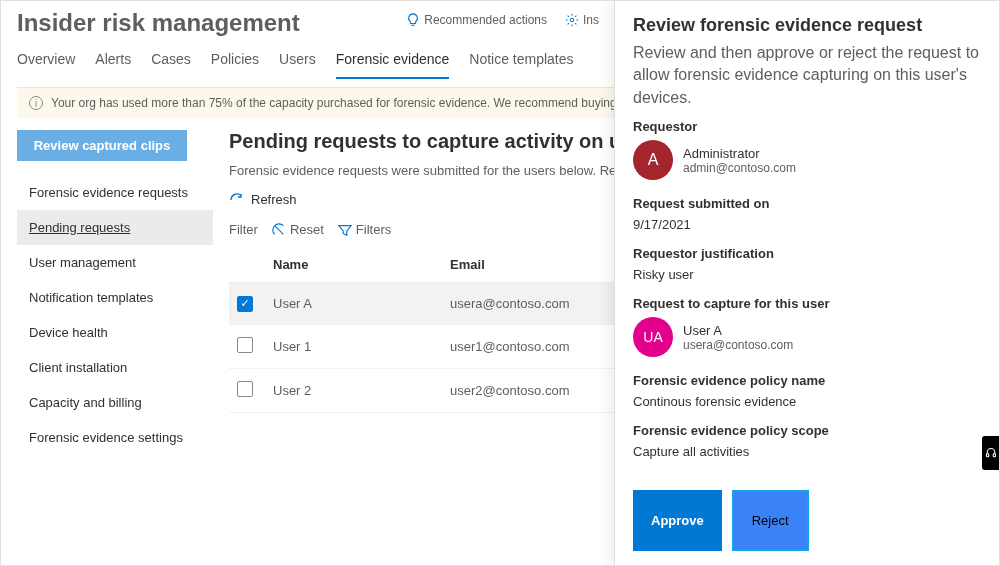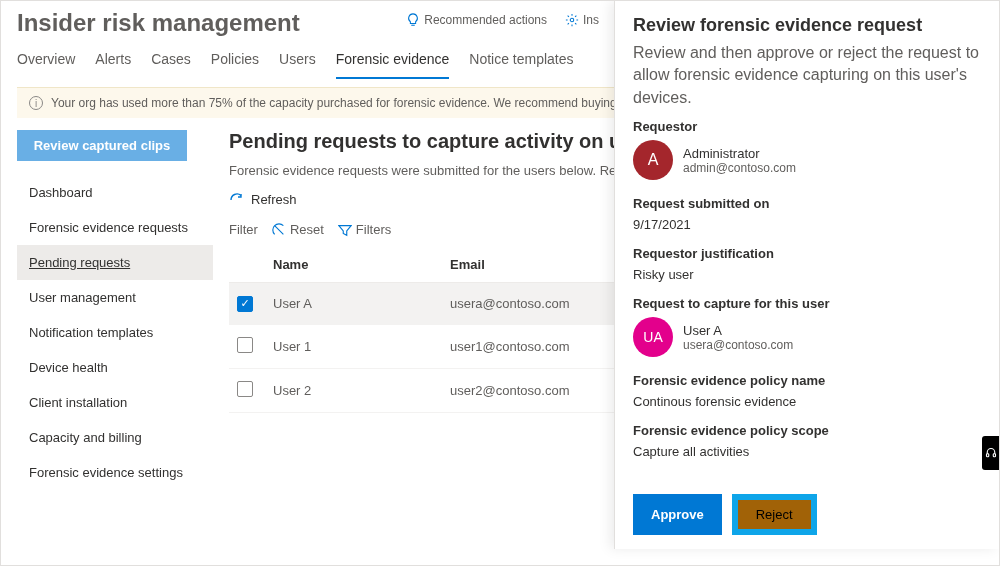--- a/index.html
+++ b/index.html
@@ -27,34 +27,34 @@
     .filters { display: flex; align-items: center; gap: 14px; font-size: 13px; color: #605e5c; margin-bottom: 10px; }
     .filters .reset { display: flex; align-items: center; gap: 4px; }
     .pill { background: #f3f2f1; padding: 8px 12px; font-size: 13px; display: inline-flex; align-items: center; gap: 6px; margin-bottom: 10px; }
     table { width: 100%; border-collapse: collapse; font-size: 13px; }
     th { text-align: left; font-weight: 600; padding: 10px 8px; color: #323130; border-bottom: 1px solid #edebe9; }
     td { padding: 12px 8px; border-bottom: 1px solid #f3f2f1; color: #605e5c; }
     tr.selected td { background: #f3f2f1; }
     .cb { width: 16px; height: 16px; border: 1px solid #8a8886; border-radius: 2px; display: inline-flex; align-items: center; justify-content: center; background: #fff; }
     .cb.checked { background: #0078d4; border-color: #0078d4; color: #fff; font-size: 11px; }
 
-    .panel { position: absolute; right: 0; top: 0; bottom: 16px; width: 385px; background: #fff; border-left: 1px solid #e1dfdd; padding: 14px 18px; display: flex; flex-direction: column; box-shadow: -4px 0 12px rgba(0,0,0,0.08); }
+    .panel { position: absolute; right: 0; top: 0; bottom: 0; width: 385px; background: #fff; border-left: 1px solid #e1dfdd; padding: 14px 18px; display: flex; flex-direction: column; box-shadow: -4px 0 12px rgba(0,0,0,0.08); }
     .panel h3 { font-size: 18px; font-weight: 600; margin-bottom: 6px; }
     .panel .desc { font-size: 16px; color: #605e5c; margin-bottom: 0; line-height: 1.4; }
     .sec-label { font-size: 13px; font-weight: 600; margin-bottom: 6px; color: #323130; margin-top: 10px; }
     .persona { display: flex; align-items: center; gap: 10px; margin-bottom: 6px; }
     .coin { width: 40px; height: 40px; border-radius: 50%; color: #fff; display: flex; align-items: center; justify-content: center; font-weight: 400; font-size: 16px; }
     .coin.maroon { background: #a4262c; }
     .coin.magenta { background: #e3008c; font-size: 14px; }
     .pname { font-size: 13px; color: #323130; }
     .pmail { font-size: 12px; color: #605e5c; }
     .plain { font-size: 13px; color: #323130; margin-bottom: 4px; }
     .panel-footer { margin-top: auto; display: flex; gap: 10px; padding-top: 14px; }
-    .btn-primary { background: #0078d4; color: #fff; border: none; padding: 3px 18px; font-size: 13px; cursor: pointer; font-weight: 600; }
-    .btn-secondary { background: #a16207; border: 6px solid #0ea5e9; padding: 7px 18px; font-size: 13px; cursor: pointer; }
+    .btn-primary { background: #0078d4; color: #fff; border: none; padding: 23px 18px; font-size: 13px; cursor: pointer; font-weight: 600; }
+    .btn-secondary { background: #3b82f6; border: 2px solid #0ea5e9; padding: 7px 18px; font-size: 13px; cursor: pointer; }
 
     .side-tab { position: absolute; right: -1px; top: 435px; width: 18px; height: 34px; background: #000; border-radius: 3px 0 0 3px; color: #fff; display: flex; align-items: center; justify-content: center; font-size: 11px; }
   </style>
 </head>
 <body>
 
 <div class="header">
   <div class="title">Insider risk management</div>
 </div>
 
@@ -87,21 +87,20 @@
 
 <div class="banner">
   <span class="icon">i</span>
   <span>Your org has used more than 75% of the capacity purchased for forensic evidence. We recommend buying more capacity units before the limit is</span>
 </div>
 
 <div class="layout">
   <div class="side">
     <button class="review-btn">Review captured clips</button>
     <ul class="snav">
-      <li>Dashboard</li>
       <li>Forensic evidence requests</li>
       <li class="active">Pending requests</li>
       <li>User management</li>
       <li>Notification templates</li>
       <li>Device health</li>
       <li>Client installation</li>
       <li>Capacity and billing</li>
       <li>Forensic evidence settings</li>
     </ul>
   </div>

